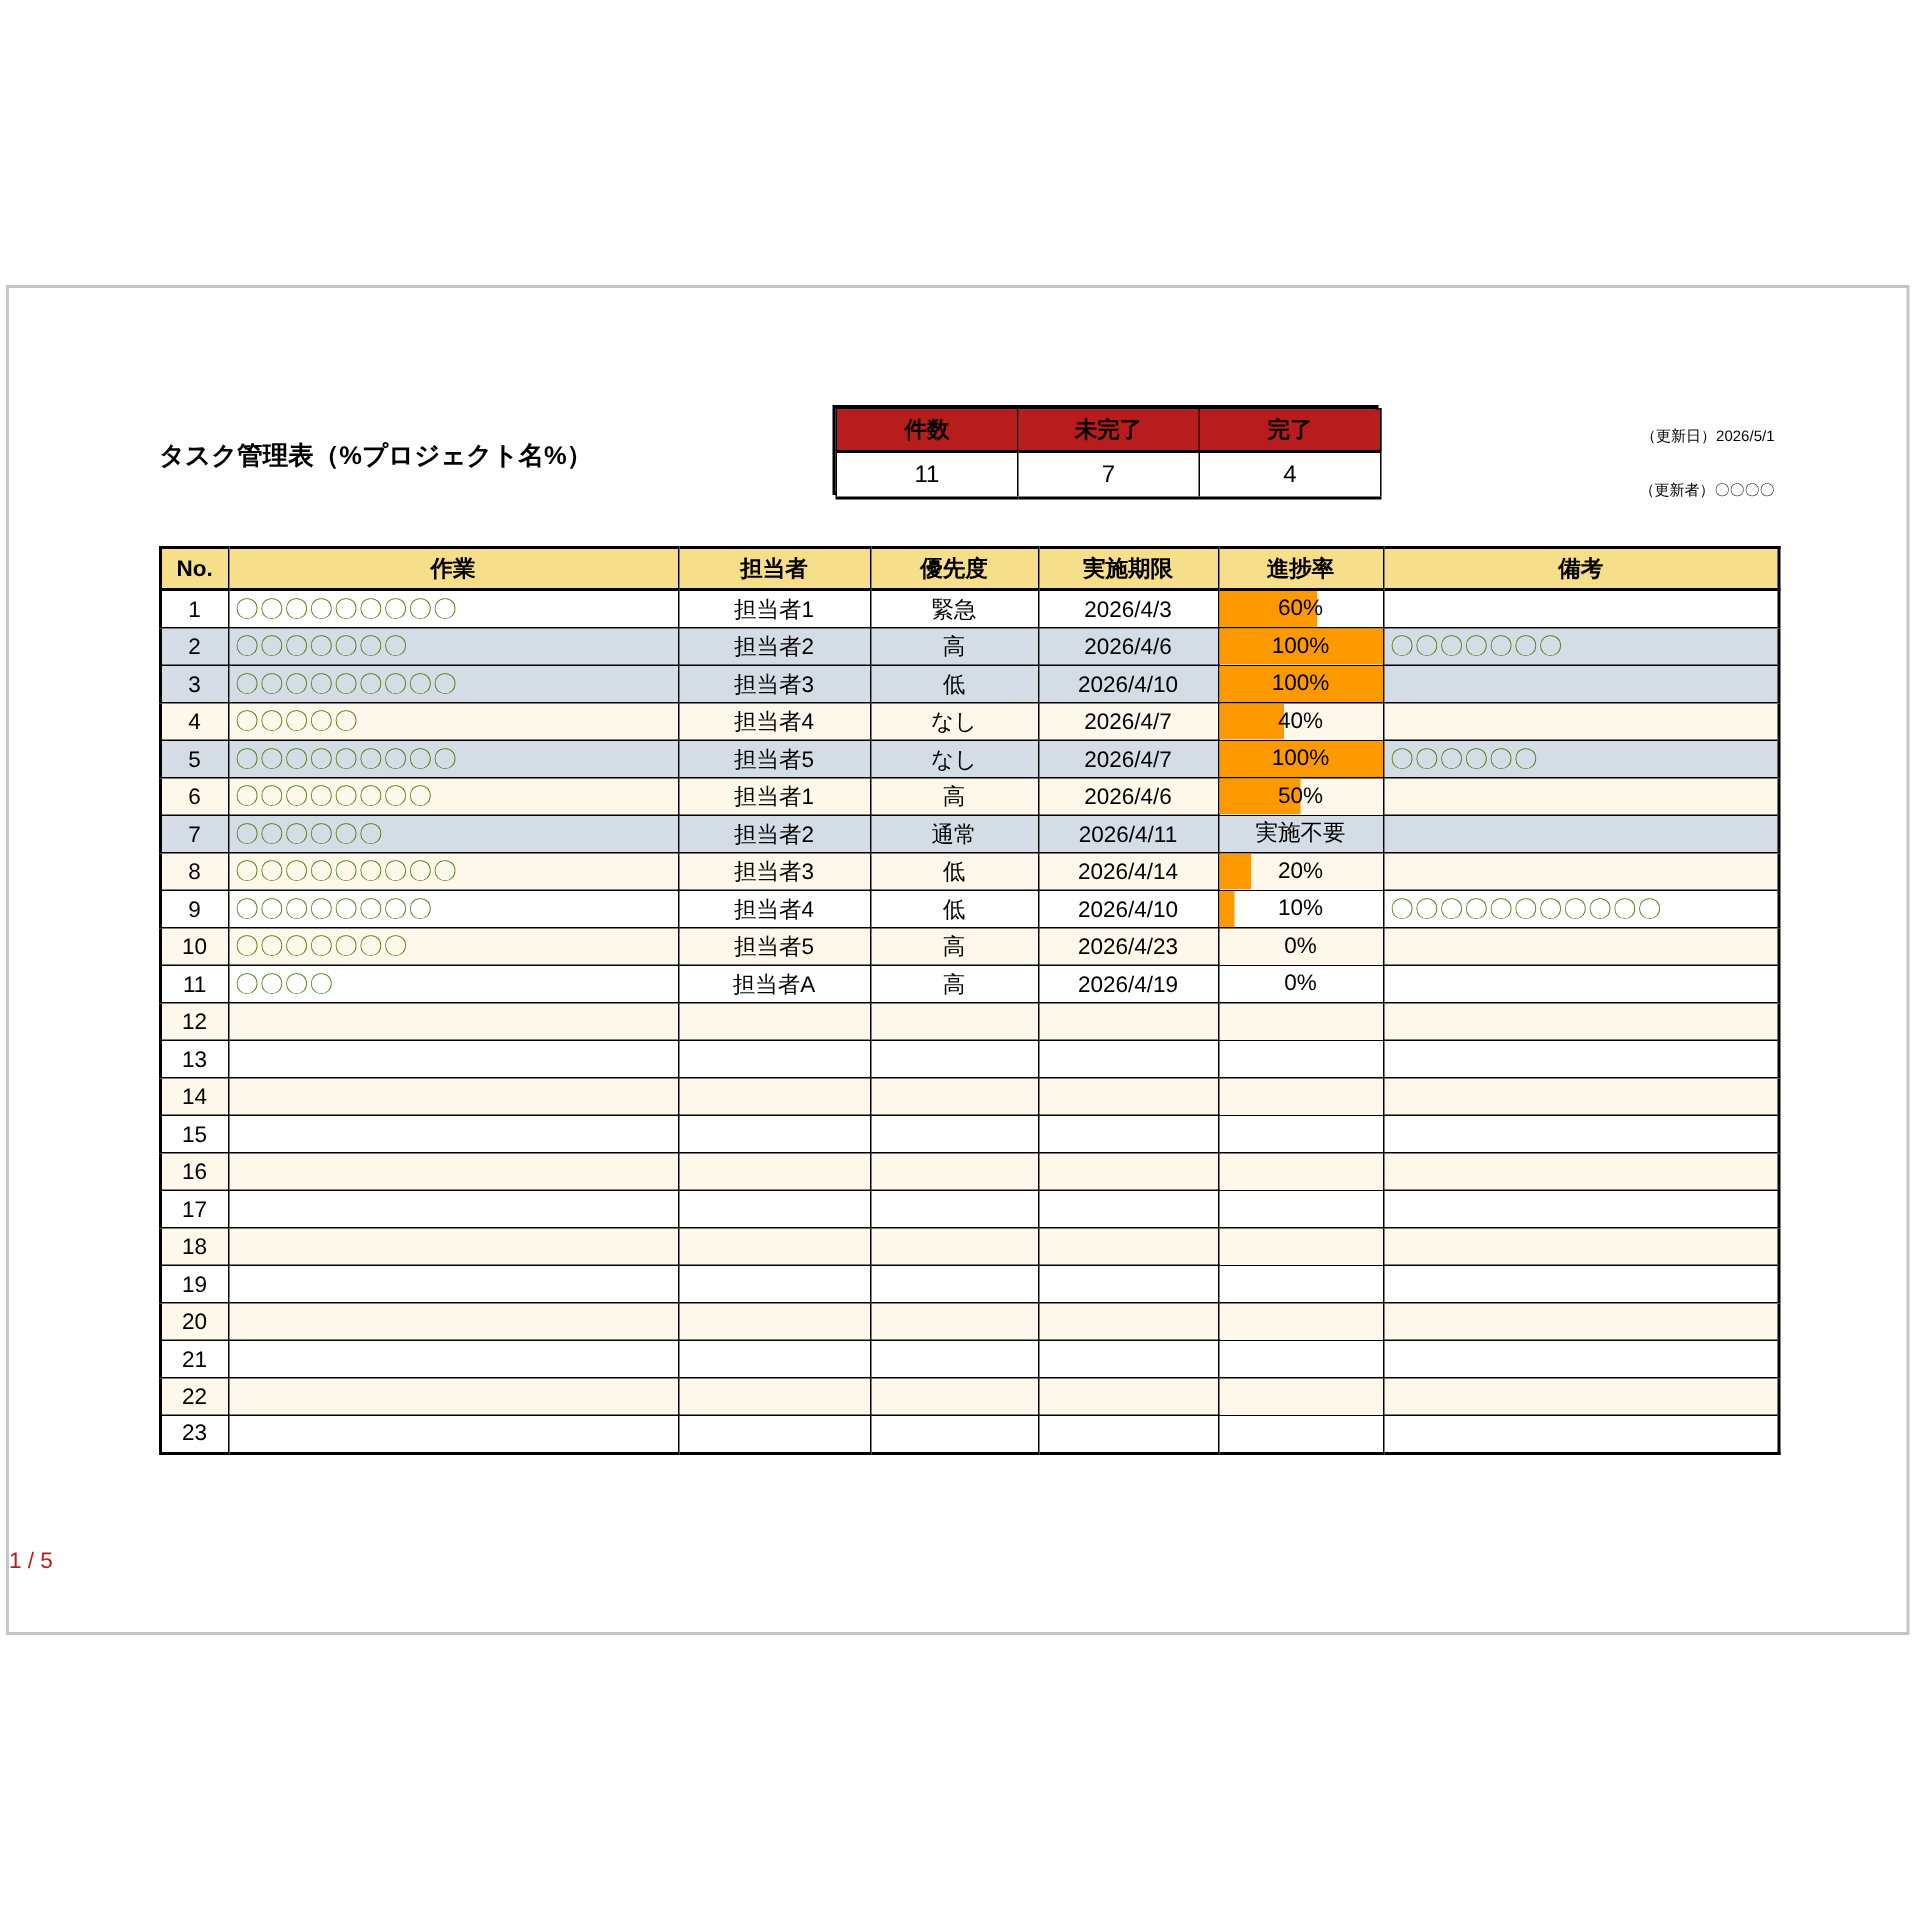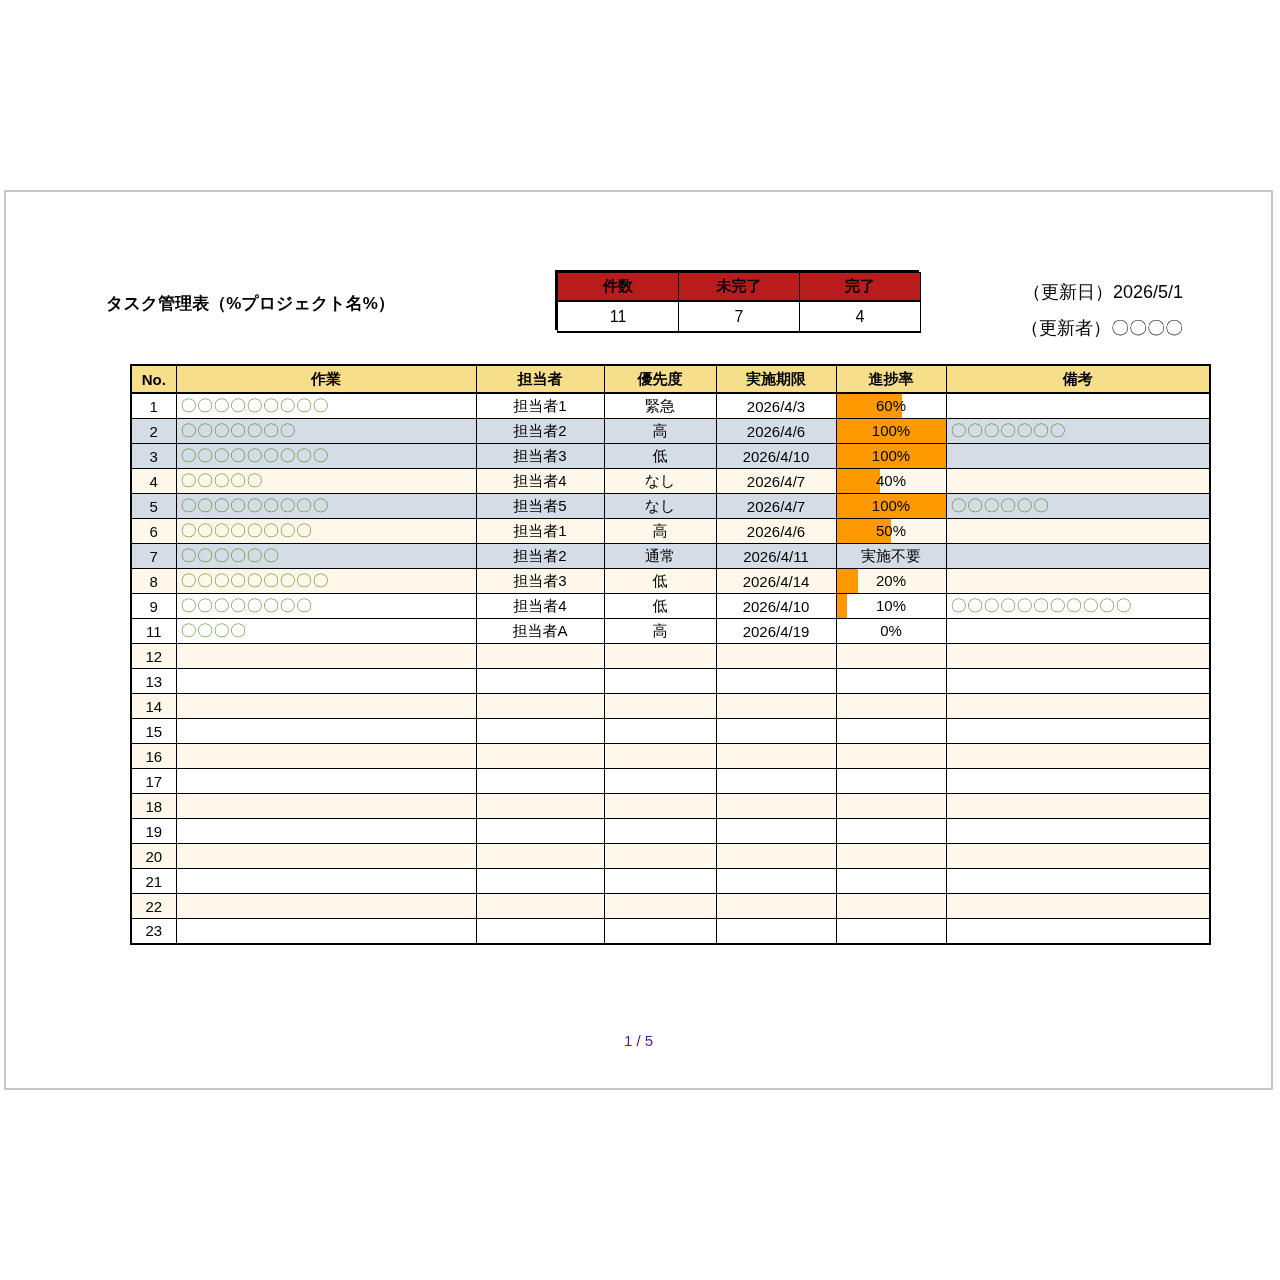--- a/index.html
+++ b/index.html
@@ -80,35 +80,34 @@
     border: 2px solid #000000;
     box-sizing: border-box;
     pointer-events: none;
   }
 
   .meta-block {
     position: absolute;
     right: 88px;
     top: 82px;
     text-align: right;
-    font-size: 18px;
+    font-size: 10px;
     line-height: 36px;
     white-space: nowrap;
   }
 
   
   .task-table {
     position: absolute;
     left: 100px;
     top: 172px;
     width: 1079px;
     border-collapse: collapse;
     table-layout: fixed;
     font-size: 15px;
-    margin-left: 24px;
   }
   .task-table th, .task-table td {
     border: 1px solid #000000;
     height: 25px;
     padding: 0 4px;
     box-sizing: border-box;
     overflow: hidden;
     white-space: nowrap;
   }
   .task-table thead th {
@@ -165,23 +164,22 @@
     letter-spacing: 0.5px;
     color: #4d7c0f;
     font-size: 16px;
   }
 
   .page-footer {
     position: absolute;
     left: 0;
     right: 0;
     top: 840px;
-    text-align: center;
     font-size: 15px;
-    color: #4c1d95;
+    color: #b91c1c;
   }
 </style>
 </head>
 <body>
 
 <div class="page-sheet">
 
   <div class="doc-header">
 
     <div class="doc-title">タスク管理表（%プロジェクト名%）</div>
@@ -321,20 +319,31 @@
           <td class="col-task"><span class="circle-run">〇〇〇〇〇〇〇〇</span></td>
           <td class="col-owner">担当者4</td>
           <td class="col-pri">低</td>
           <td class="col-due">2026/4/10</td>
           <td class="col-prog prog-cell">
             <div class="prog-bar" style="width: 10%;"></div>
             <span class="prog-text">10%</span>
           </td>
           <td class="col-remark"><span class="circle-run">〇〇〇〇〇〇〇〇〇〇〇</span></td>
         </tr>
+        <tr class="tint-cream">
+          <td class="col-no">10</td>
+          <td class="col-task"><span class="circle-run">〇〇〇〇〇〇〇</span></td>
+          <td class="col-owner">担当者5</td>
+          <td class="col-pri">高</td>
+          <td class="col-due">2026/4/23</td>
+          <td class="col-prog prog-cell">
+            <span class="prog-text">0%</span>
+          </td>
+          <td class="col-remark"><span class="circle-run"></span></td>
+        </tr>
         <tr class="tint-white">
           <td class="col-no">11</td>
           <td class="col-task"><span class="circle-run">〇〇〇〇</span></td>
           <td class="col-owner">担当者A</td>
           <td class="col-pri">高</td>
           <td class="col-due">2026/4/19</td>
           <td class="col-prog prog-cell">
             <span class="prog-text">0%</span>
           </td>
           <td class="col-remark"><span class="circle-run"></span></td>

